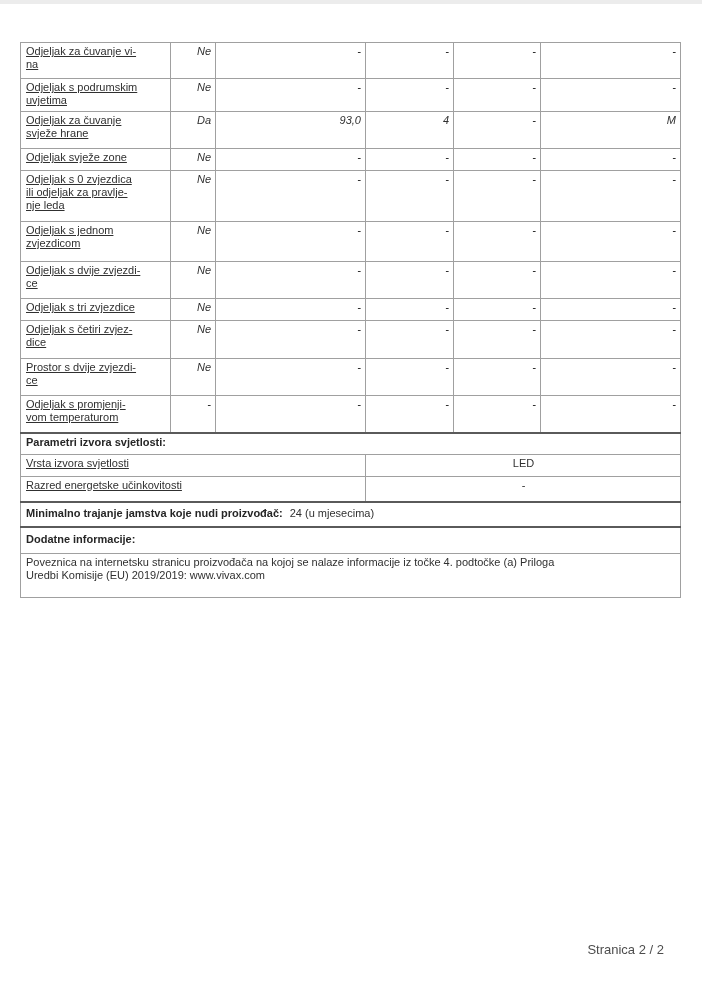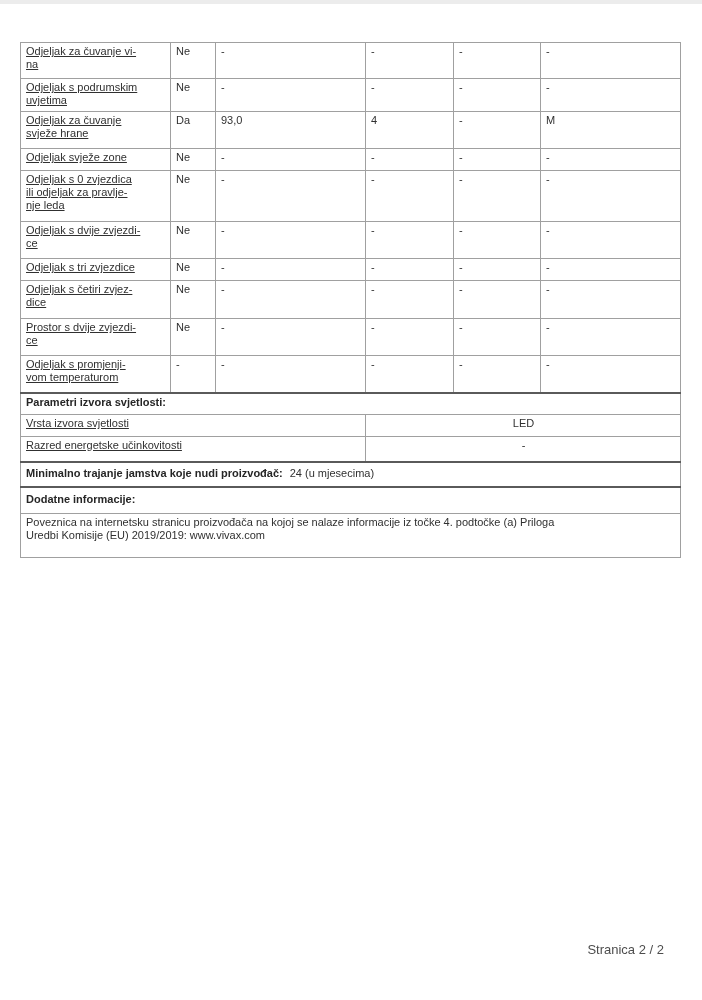--- a/index.html
+++ b/index.html
@@ -34,21 +34,21 @@
     color: #303030;
   }
   table.fiche td {
     border: 1px solid #a0a0a0;
     vertical-align: top;
     padding: 2px 4px 2px 5px;
     overflow: hidden;
   }
   table.fiche { border: 1px solid #8a8a8a; }
   td.lbl { text-align: left; white-space: pre-line; text-decoration: underline; }
-  td.ctr { text-align: left; padding-left: 2px; padding-right: 2px; }
+  td.ctr { text-align: right; padding-left: 2px; padding-right: 2px; font-style: italic; }
   td.val-left { text-align: center; padding-left: 8px; }
   tr.sect td { border-top: 2px solid #5a5a5a; }
   .bold { font-weight: 700; color: #262626; }
   td.wrap { white-space: pre-line; padding-top: 4px; }
   .warranty-value { margin-left: 7px; }
 
   
   tr.h36 { height: 36px; } tr.h39 { height: 33px; } tr.h37 { height: 37px; }
   tr.h22 { height: 22px; } tr.h51 { height: 51px; } tr.h40 { height: 40px; }
   tr.h38 { height: 38px; } tr.h21 { height: 25px; } tr.h25 { height: 25px; }
@@ -124,20 +124,29 @@
       <td class="lbl">Odjeljak s 0 zvjezdica
 ili odjeljak za pravlje-
 nje leda</td>
       <td class="ctr">Ne</td>
       <td class="ctr">-</td>
       <td class="ctr">-</td>
       <td class="ctr">-</td>
       <td class="ctr">-</td>
     </tr>
 
+    <tr class="h40">
+      <td class="lbl">Odjeljak s jednom
+zvjezdicom</td>
+      <td class="ctr">Ne</td>
+      <td class="ctr">-</td>
+      <td class="ctr">-</td>
+      <td class="ctr">-</td>
+      <td class="ctr">-</td>
+    </tr>
 
     <tr class="h37">
       <td class="lbl">Odjeljak s dvije zvjezdi-
 ce</td>
       <td class="ctr">Ne</td>
       <td class="ctr">-</td>
       <td class="ctr">-</td>
       <td class="ctr">-</td>
       <td class="ctr">-</td>
     </tr>

